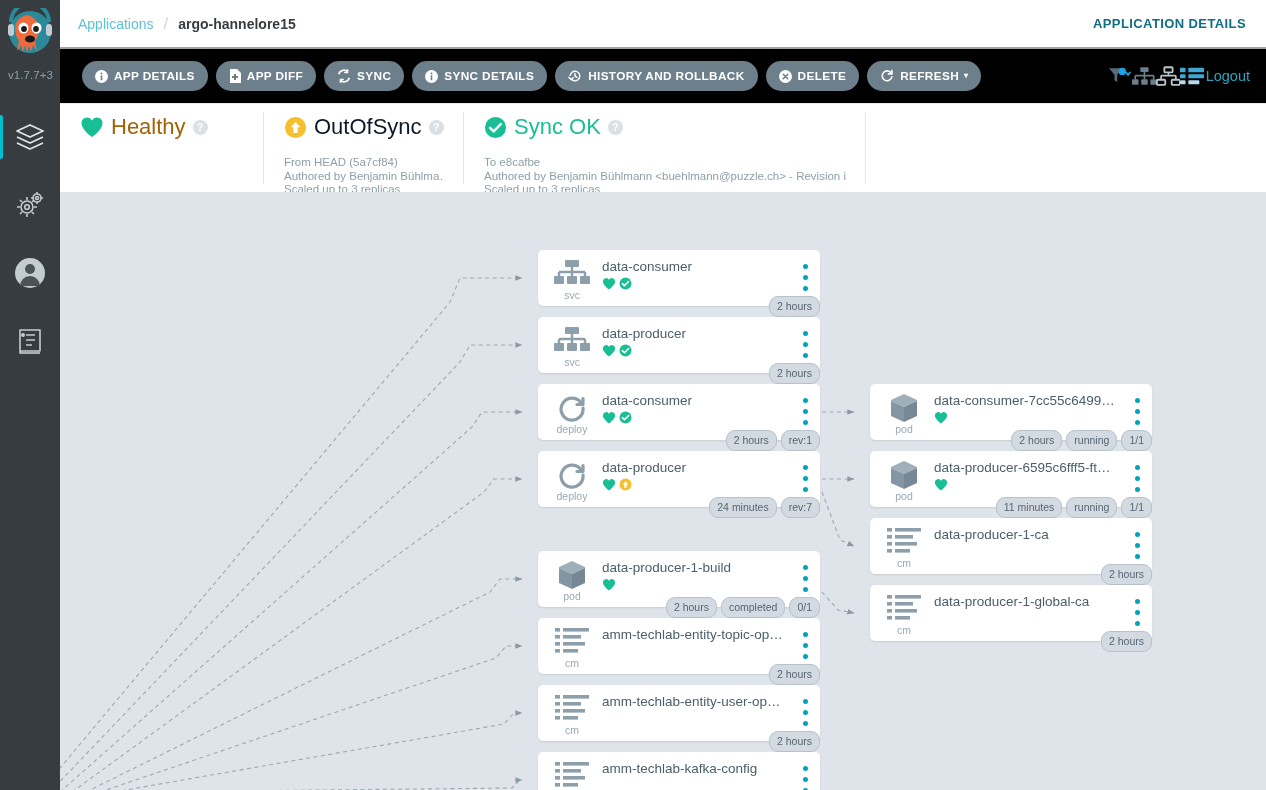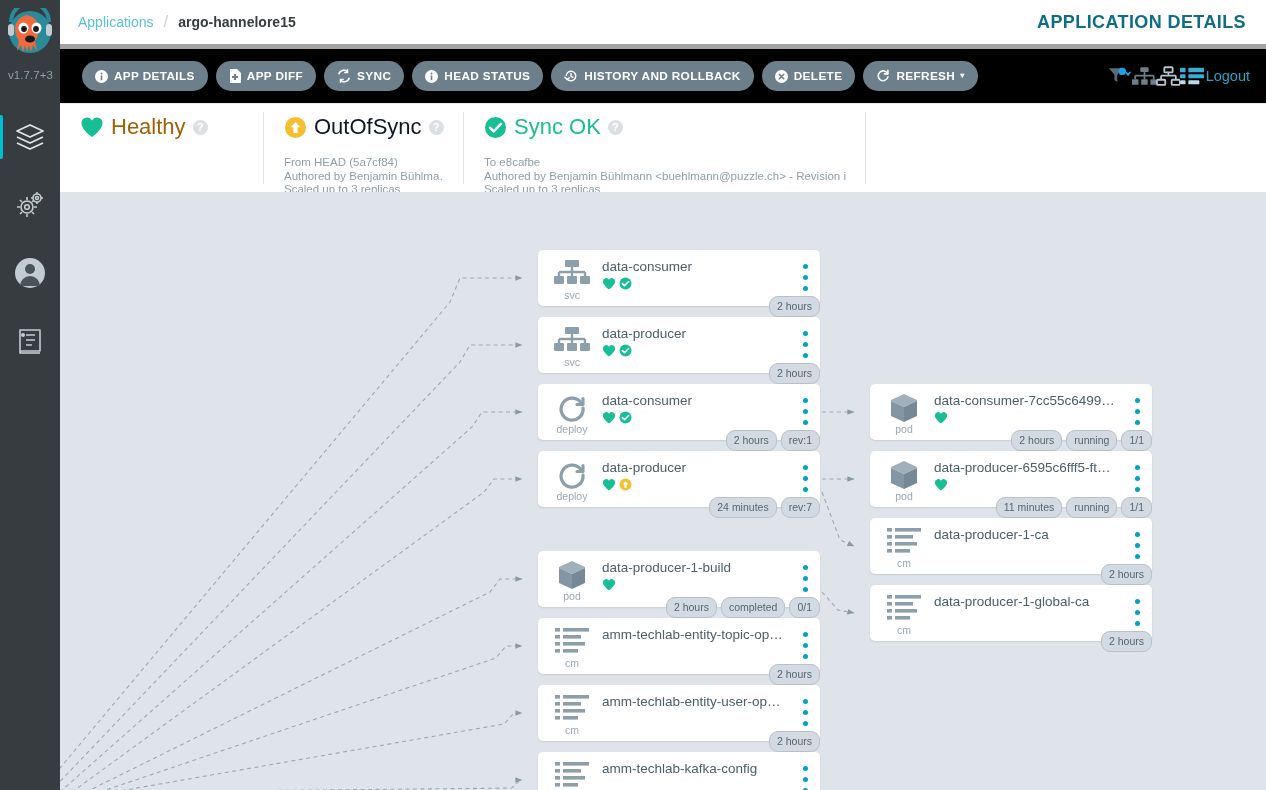--- a/index.html
+++ b/index.html
@@ -35,30 +35,30 @@
   }
   .nav-item .bar {
     position: absolute; left: 0; top: 12px; width: 3px; height: 44px;
     background: #00bfd1; border-radius: 0 2px 2px 0;
   }
   .nav-item svg { display: block; }
 
   
   .topbar {
     position: absolute; left: 60px; top: 0; width: 1206px; height: 49px;
-    background: #fff; border-bottom: 5px solid #a3a3a3;
+    background: #fff; border-bottom: 2px solid #a3a3a3;
     display: flex; align-items: center; text-align: center;
   }
   .breadcrumb { display: flex; align-items: center; margin-left: 18px; }
   .bc-link { color: #5ac3d5; font-size: 14px; cursor: pointer; }
   .bc-sep { color: #cdd6db; font-size: 17px; margin: 0 10px; }
   .bc-current { color: #363c3f; font-size: 14px; font-weight: bold; }
   .page-title {
     margin-left: auto; margin-right: 20px;
-    color: #0f6e84; font-size: 18px; font-weight: bold; letter-spacing: .4px;
+    color: #0f6e84; font-size: 13px; font-weight: bold; letter-spacing: .4px;
   }
 
   
   .toolbar {
     position: absolute; left: 60px; top: 49px; width: 1206px; height: 55px;
     background: #000000; border-bottom: 1px solid #e8ebed;
     display: flex; align-items: center; padding-left: 22px;
   }
   .btn {
     height: 30px; border-radius: 15px; background: #6d7f8b;
@@ -273,21 +273,21 @@
     </div>
 
     <div class="btn">
       <span class="bi">
         <svg width="13" height="13" viewBox="0 0 16 16">
             <circle cx="8" cy="8" r="8" fill="#fff"></circle>
             <rect x="7" y="6.6" width="2" height="6" fill="#6d7f8b"></rect>
             <circle cx="8" cy="4.2" r="1.2" fill="#6d7f8b"></circle>
           </svg>
       </span>
-      <span>HEAD STATUS</span>
+      <span>SYNC DETAILS</span>
     </div>
 
     <div class="btn">
       <span class="bi">
         <svg width="14" height="14" viewBox="0 0 16 16" fill="none" stroke="#fff" stroke-width="1.6">
             <path d="M2.5 8a5.5 5.5 0 1 1 1.7 4"></path>
             <path d="M1 9.5l2.4 2.6L6 10" stroke-linecap="round" stroke-linejoin="round"></path>
             <path d="M8 5v3.2l2.2 1.3" stroke-linecap="round"></path>
           </svg>
       </span>

